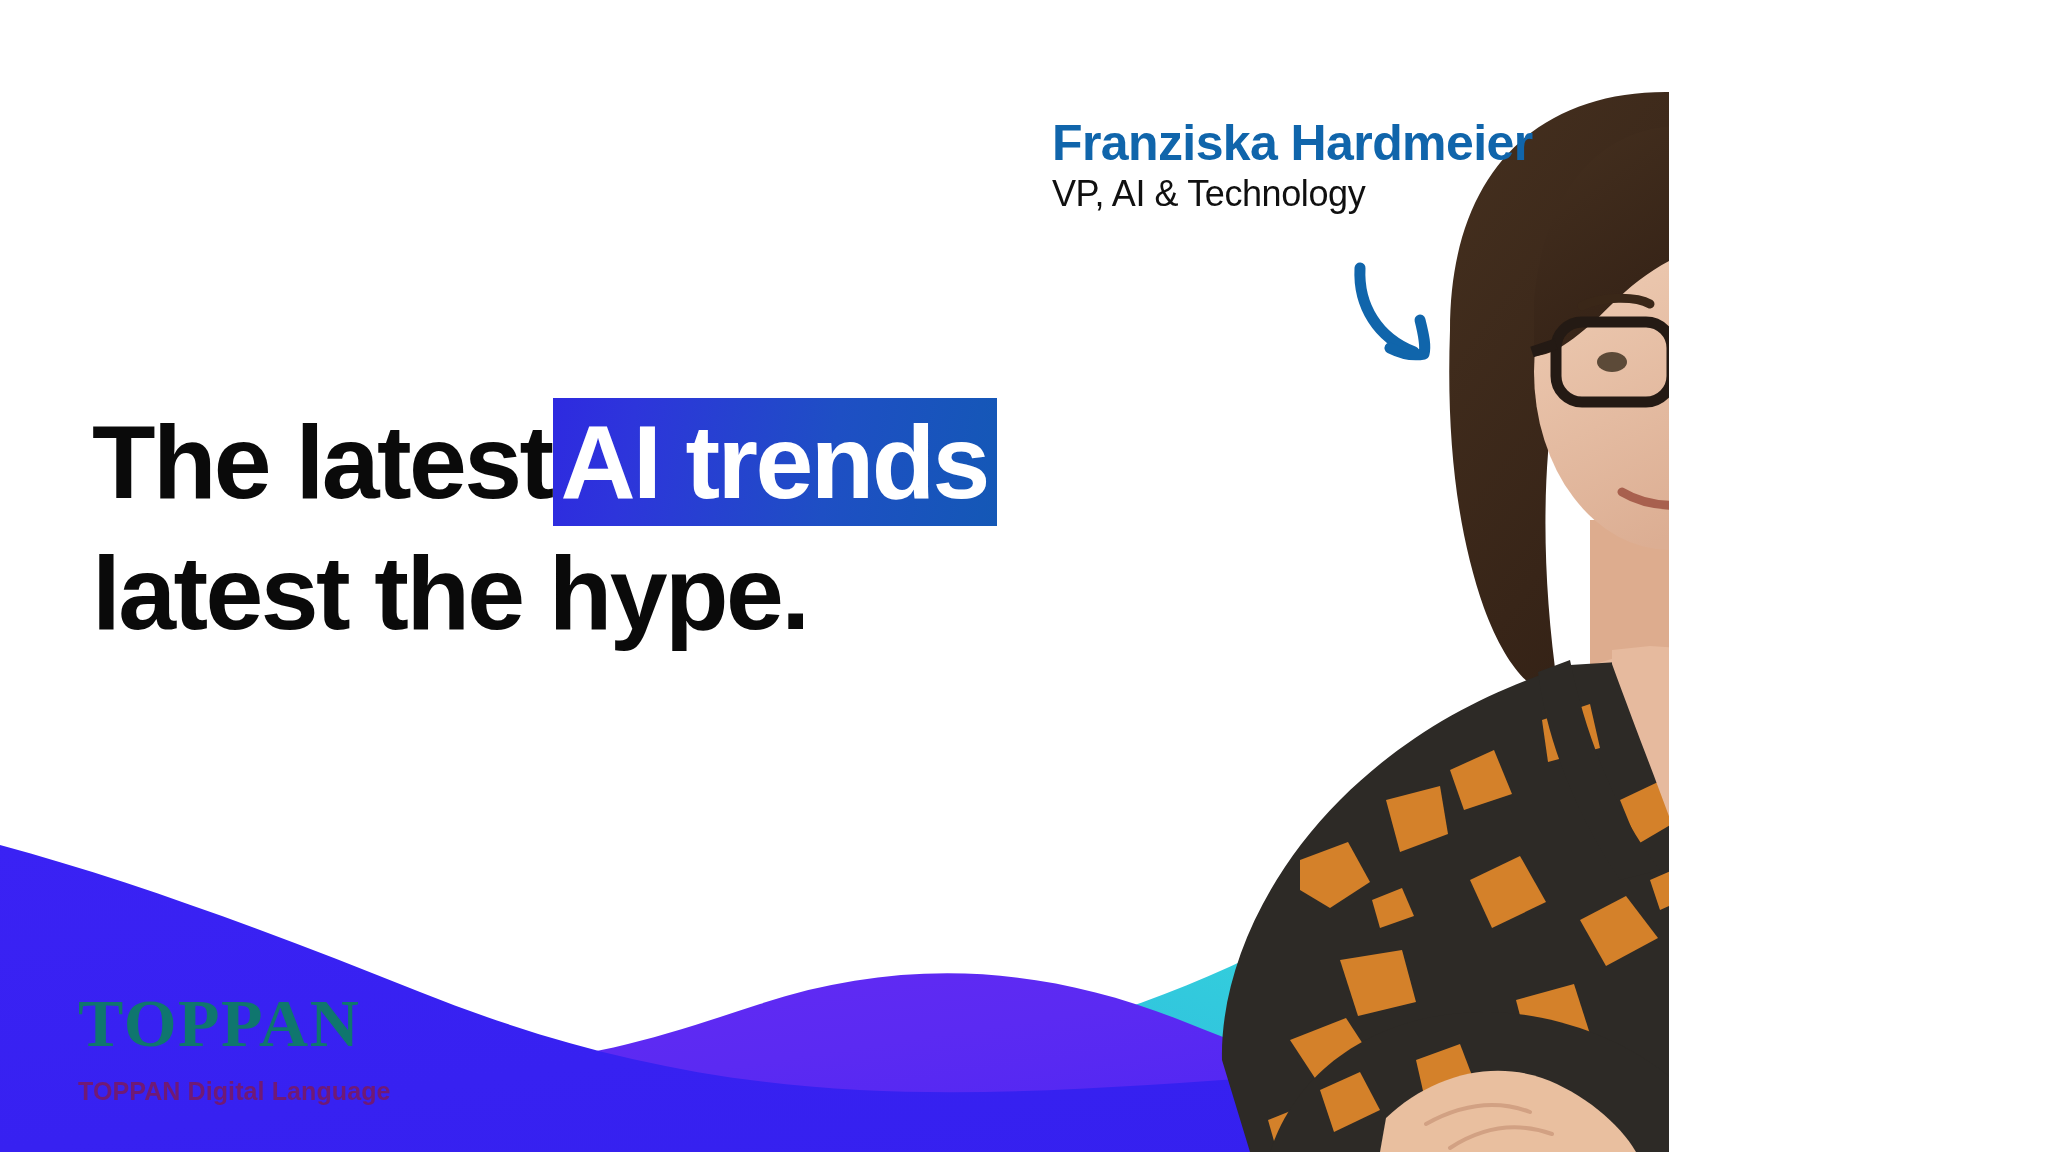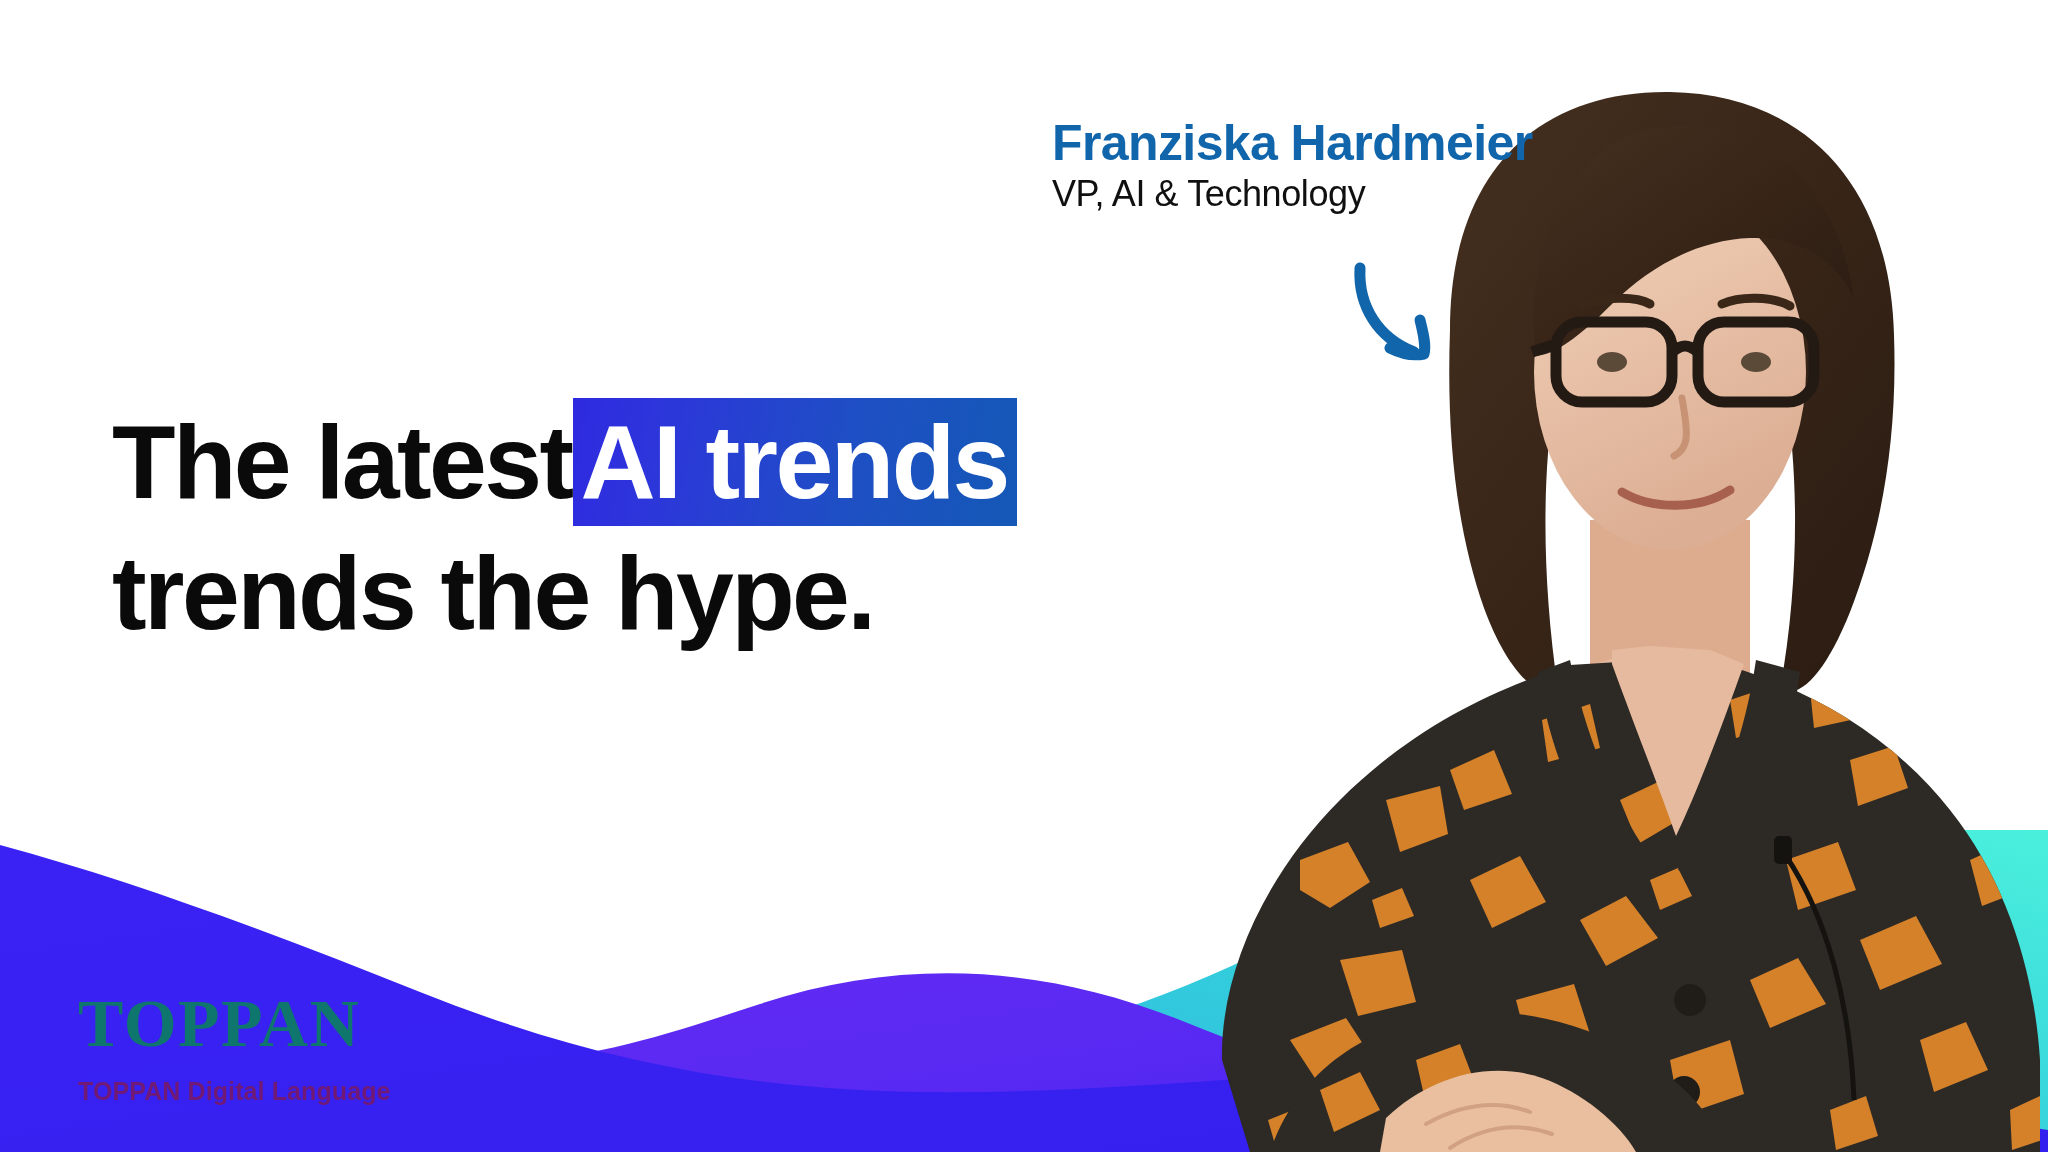--- a/index.html
+++ b/index.html
@@ -2,21 +2,21 @@
 <html><head>
 <meta charset="utf-8">
 <style>
   html, body {
     margin: 0;
     padding: 0;
     background: #ffffff;
   }
   #stage {
     position: relative;
-    width: 2048px;
+    width: 1669px;
     height: 1152px;
     overflow: hidden;
     background: #ffffff;
     font-family: "Liberation Sans", sans-serif;
     -webkit-font-smoothing: antialiased;
   }
 
   
   .speaker-block {
     position: absolute;
@@ -49,21 +49,21 @@
     left: 1348px;
     top: 258px;
     width: 130px;
     height: 110px;
     z-index: 41;
   }
 
   
   .headline {
     position: absolute;
-    left: 112px;
+    left: 92px;
     top: 398px;
     z-index: 30;
   }
   .headline-line {
     display: block;
     font-size: 104px;
     font-weight: 700;
     letter-spacing: -2.6px;
     line-height: 128px;
     color: #0a0a0a;
@@ -282,21 +282,21 @@
 
   <div class="arrow-wrap">
     <svg viewBox="0 0 130 110" width="130" height="110">
       <path d="M 12 10 C 10 48 30 80 66 94" fill="none" stroke="#1065AB" stroke-width="11" stroke-linecap="round"></path>
       <path d="M 72 62 C 76 78 78 88 76 96 C 66 98 54 96 42 90" fill="none" stroke="#1065AB" stroke-width="11" stroke-linecap="round" stroke-linejoin="round"></path>
     </svg>
   </div>
 
   <div class="headline">
     <span class="headline-line line1"><span class="hl-plain">The latest </span><span class="hl-highlight">AI trends</span></span>
-    <span class="headline-line line2">trends the hype.</span>
+    <span class="headline-line line2">latest the hype.</span>
   </div>
 
   <div class="logo-block">
     <div class="logo-wordmark">TOPPAN</div>
     <div class="logo-tagline">TOPPAN Digital Language</div>
   </div>
 
 </div>
 
 </body></html>

